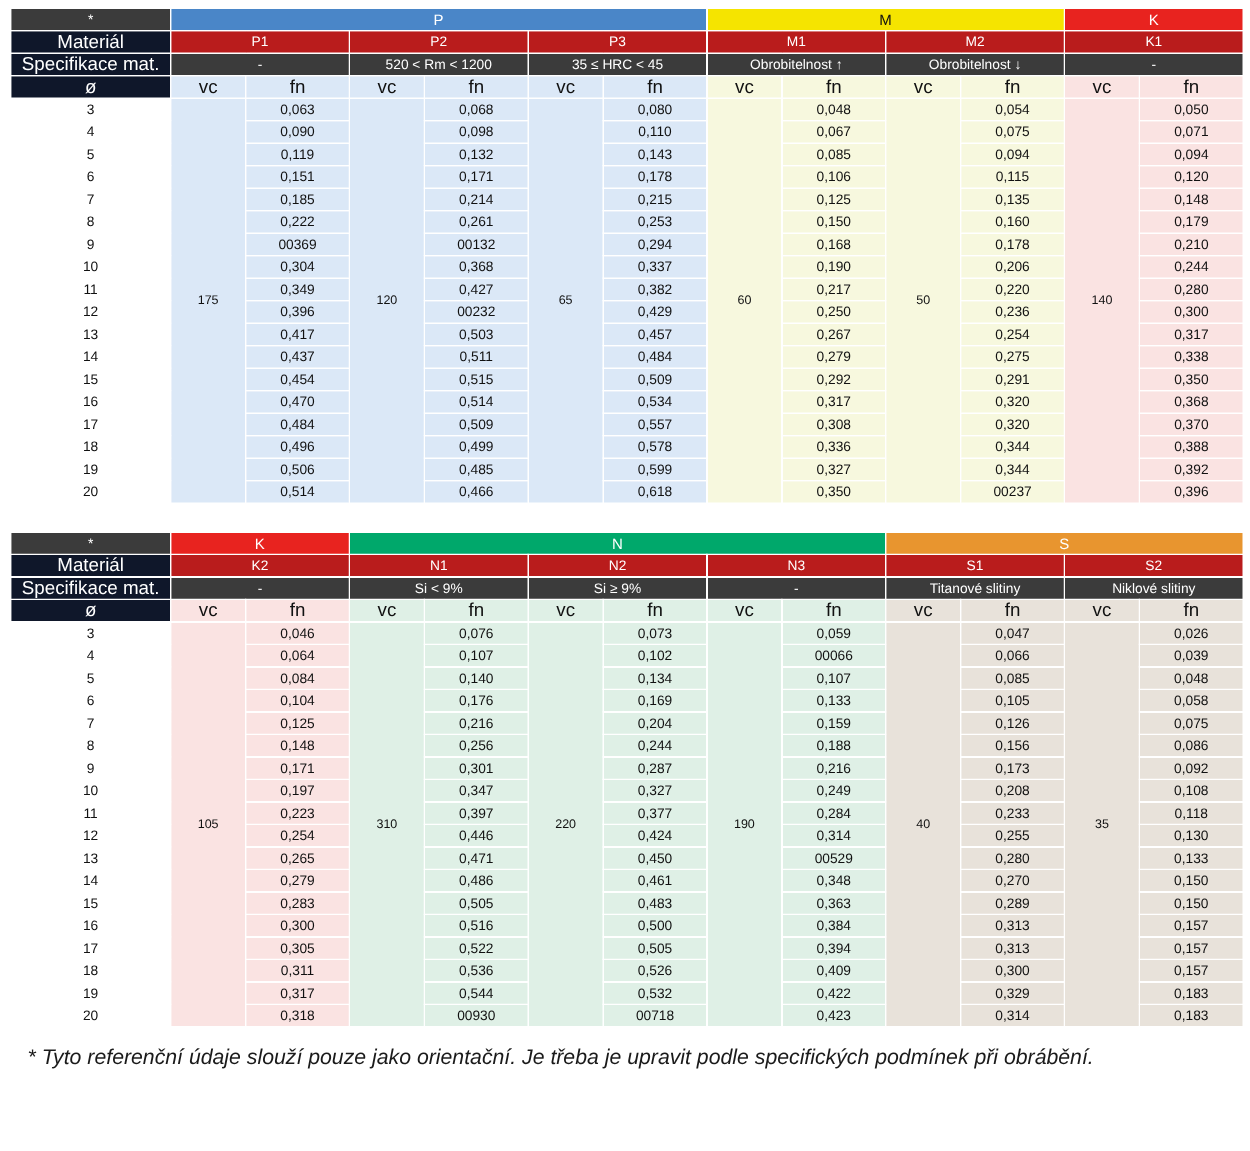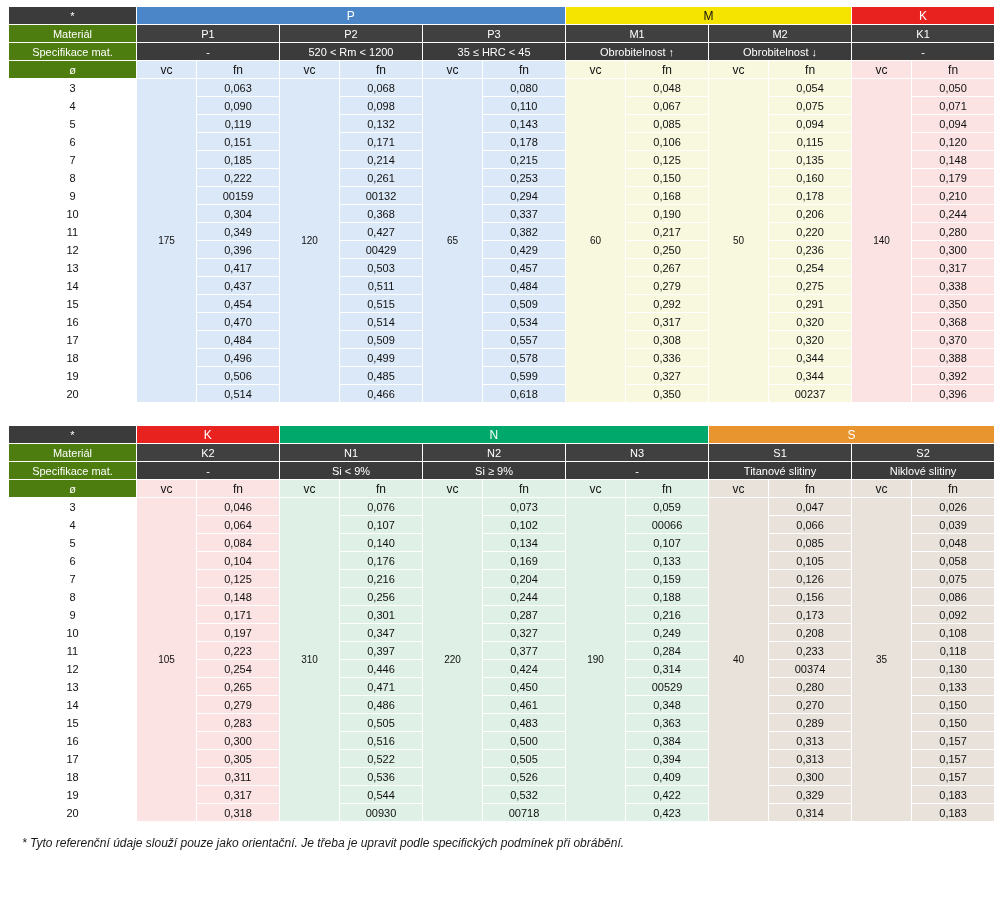--- a/index.html
+++ b/index.html
@@ -37,30 +37,30 @@
     overflow: hidden;
   }
   
   .hdr-group {
     color: #ffffff;
     font-weight: bold;
     font-size: 12px;
     letter-spacing: .3px;
   }
   .hdr-dark {
-    background: #404040;
+    background: #b91c1c;
     color: #ffffff;
     font-weight: bold;
     font-size: 11px;
   }
   .hdr-dark-left {
-    background: #4d7c0f;
+    background: #0f172a;
     color: #ffffff;
     font-weight: bold;
-    font-size: 11px;
+    font-size: 15px;
   }
   .hdr-sub {
     background: #3b3b3b;
     color: #ffffff;
     font-size: 11px;
   }
   .hdr-star {
     background: #3b3b3b;
     color: #ffffff;
     font-weight: bold;
@@ -72,25 +72,25 @@
   .tint-N  { background: #dff0e6; }
   .tint-S  { background: #e8e2da; }
 
   .vc-cell {
     font-size: 10px;
   }
   .dia-cell {
     background: #ffffff;
   }
   .fn-head, .vc-head {
-    font-size: 12px;
+    font-size: 15px;
   }
   .footnote {
     margin: 14px 8px 0 14px;
-    font-size: 12px;
+    font-size: 17px;
     font-style: italic;
     color: #1a1a1a;
   }
   
   .g-P { background: #4a86c8; }
   .g-M { background: #f5e400; color: #111; }
   .g-K { background: #e8231f; }
   .g-N { background: #00a86b; }
   .g-S { background: #e8952f; }
 </style>
@@ -212,21 +212,21 @@
             <td class="dia-cell">8</td>
             <td class="tint-P">0,222</td>
             <td class="tint-P">0,261</td>
             <td class="tint-P">0,253</td>
             <td class="tint-M">0,150</td>
             <td class="tint-M">0,160</td>
             <td class="tint-K">0,179</td>
           </tr>
           <tr>
             <td class="dia-cell">9</td>
-            <td class="tint-P">00159</td>
+            <td class="tint-P">00369</td>
             <td class="tint-P">00132</td>
             <td class="tint-P">0,294</td>
             <td class="tint-M">0,168</td>
             <td class="tint-M">0,178</td>
             <td class="tint-K">0,210</td>
           </tr>
           <tr>
             <td class="dia-cell">10</td>
             <td class="tint-P">0,304</td>
             <td class="tint-P">0,368</td>
@@ -240,21 +240,21 @@
             <td class="tint-P">0,349</td>
             <td class="tint-P">0,427</td>
             <td class="tint-P">0,382</td>
             <td class="tint-M">0,217</td>
             <td class="tint-M">0,220</td>
             <td class="tint-K">0,280</td>
           </tr>
           <tr>
             <td class="dia-cell">12</td>
             <td class="tint-P">0,396</td>
-            <td class="tint-P">00429</td>
+            <td class="tint-P">00232</td>
             <td class="tint-P">0,429</td>
             <td class="tint-M">0,250</td>
             <td class="tint-M">0,236</td>
             <td class="tint-K">0,300</td>
           </tr>
           <tr>
             <td class="dia-cell">13</td>
             <td class="tint-P">0,417</td>
             <td class="tint-P">0,503</td>
             <td class="tint-P">0,457</td>
@@ -471,21 +471,21 @@
             <td class="tint-N">0,284</td>
             <td class="tint-S">0,233</td>
             <td class="tint-S">0,118</td>
           </tr>
           <tr>
             <td class="dia-cell">12</td>
             <td class="tint-K">0,254</td>
             <td class="tint-N">0,446</td>
             <td class="tint-N">0,424</td>
             <td class="tint-N">0,314</td>
-            <td class="tint-S">00374</td>
+            <td class="tint-S">0,255</td>
             <td class="tint-S">0,130</td>
           </tr>
           <tr>
             <td class="dia-cell">13</td>
             <td class="tint-K">0,265</td>
             <td class="tint-N">0,471</td>
             <td class="tint-N">0,450</td>
             <td class="tint-N">00529</td>
             <td class="tint-S">0,280</td>
             <td class="tint-S">0,133</td>

